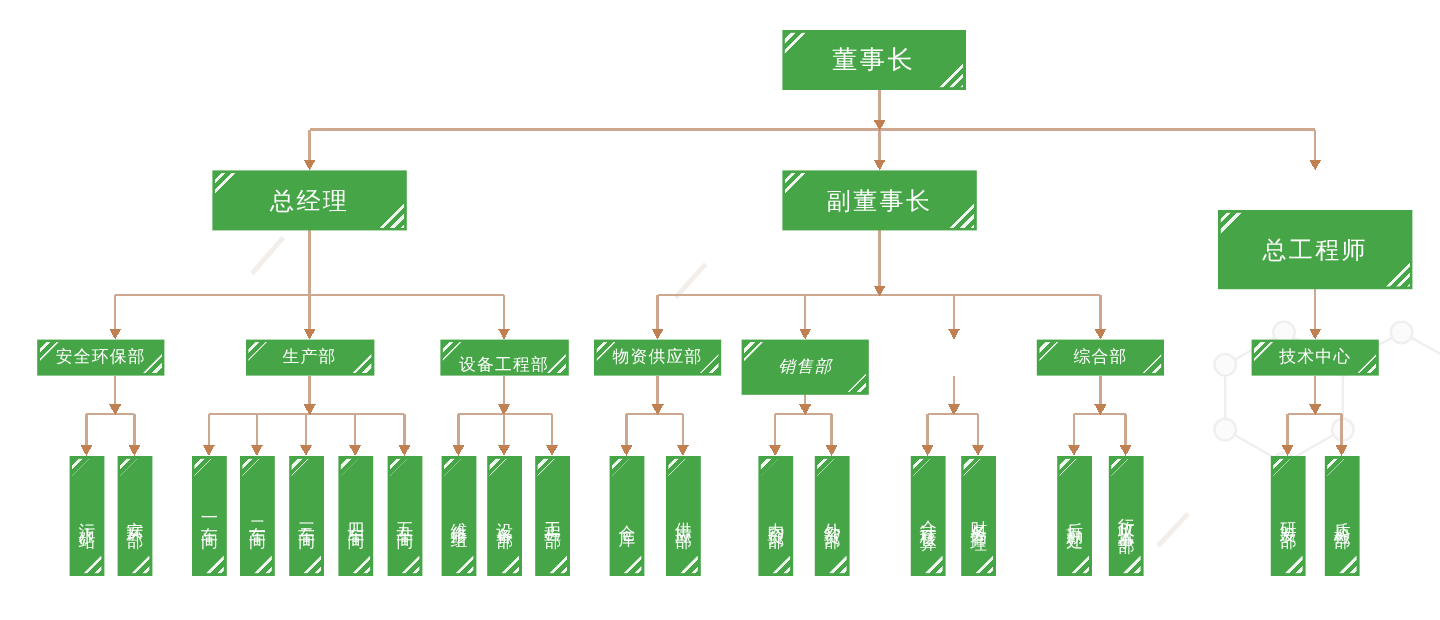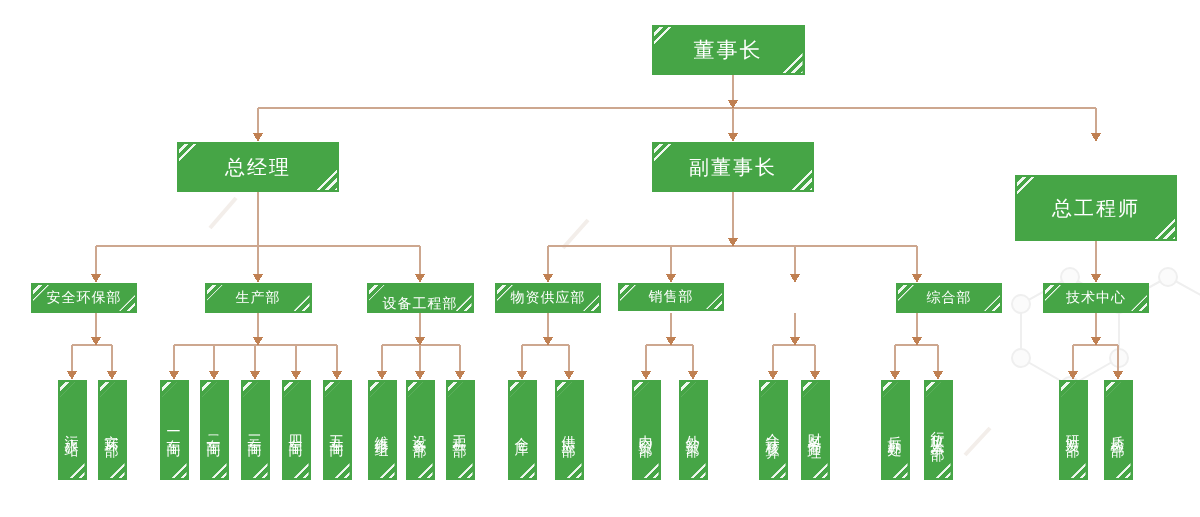--- a/index.html
+++ b/index.html
@@ -257,21 +257,21 @@
     <div class="node lv4" style="left: 507.5px; top: 380px; width: 29px; height: 100px;">
       <span class="corner tl"></span>
       <span class="corner br"></span>
       <span class="lbl">仓库</span>
     </div>
     <div class="node lv4" style="left: 554.5px; top: 380px; width: 29px; height: 100px;">
       <span class="corner tl"></span>
       <span class="corner br"></span>
       <span class="lbl">供应部</span>
     </div>
-    <div class="node lv3" style="left: 618px; top: 283px; width: 106px; height: 28px;">
+    <div class="node lv3" style="left: 618px; top: 283px; width: 106px; height: 46px; font-style: italic;">
       <span class="corner tl"></span>
       <span class="corner br"></span>
       <span class="lbl">销售部</span>
     </div>
     <div class="node lv4" style="left: 631.5px; top: 380px; width: 29px; height: 100px;">
       <span class="corner tl"></span>
       <span class="corner br"></span>
       <span class="lbl">内贸部</span>
     </div>
     <div class="node lv4" style="left: 678.5px; top: 380px; width: 29px; height: 100px;">
@@ -282,21 +282,21 @@
     <div class="node lv4" style="left: 758.5px; top: 380px; width: 29px; height: 100px;">
       <span class="corner tl"></span>
       <span class="corner br"></span>
       <span class="lbl">会计核算</span>
     </div>
     <div class="node lv4" style="left: 800.5px; top: 380px; width: 29px; height: 100px;">
       <span class="corner tl"></span>
       <span class="corner br"></span>
       <span class="lbl">财务管理</span>
     </div>
-    <div class="node lv3" style="left: 864px; top: 283px; width: 106px; height: 30px; margin-left: 32px;">
+    <div class="node lv3" style="left: 864px; top: 283px; width: 106px; height: 30px;">
       <span class="corner tl"></span>
       <span class="corner br"></span>
       <span class="lbl">综合部</span>
     </div>
     <div class="node lv4" style="left: 880.5px; top: 380px; width: 29px; height: 100px;">
       <span class="corner tl"></span>
       <span class="corner br"></span>
       <span class="lbl">后勤处</span>
     </div>
     <div class="node lv4" style="left: 923.5px; top: 380px; width: 29px; height: 100px;">

